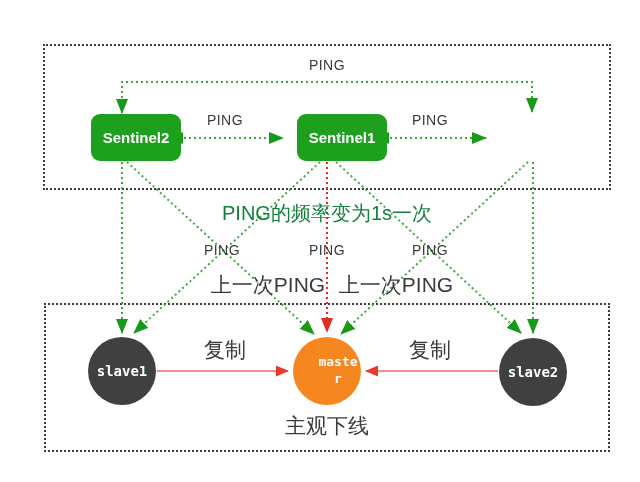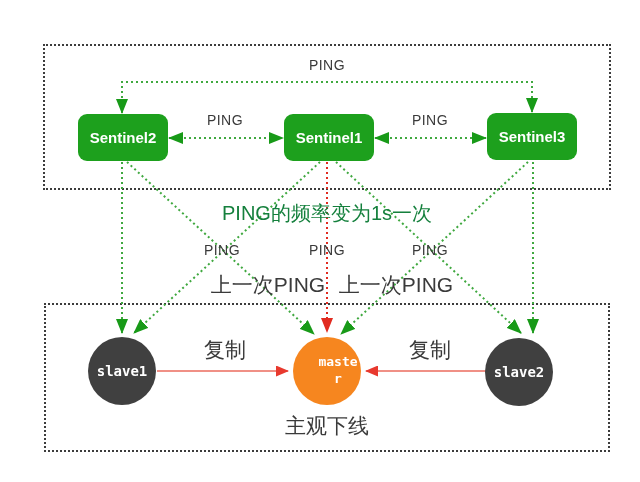--- a/index.html
+++ b/index.html
@@ -9,21 +9,21 @@
   }
   .canvas svg { position:absolute; left:0; top:0; }
   .dotrect {
     position:absolute; border:2px dotted #3c3c3c; box-sizing:border-box;
     background:transparent;
   }
   .sentinel {
     position:absolute; width:90px; height:47px; box-sizing:border-box;
     background:#1da01d; border-radius:9px; color:#ffffff;
     font-weight:bold; font-size:15px;
-    display:flex; align-items:center; justify-content:center;
+    display:flex; align-items:center; justify-content:center;margin-left:13px;
   }
   .node {
     position:absolute; width:68px; height:68px; border-radius:50%;
     color:#ffffff; font-family:"DejaVu Sans Mono", monospace;
     font-weight:bold; font-size:14px;
     display:flex; align-items:center; justify-content:center; text-align:center;
   }
   .slave  { background:#404040; }
   .master { background:#f6861f; font-size:13px;justify-content:flex-end; }
   .master .wrap { width:46px; word-break:break-all; line-height:1.3; }
@@ -66,27 +66,26 @@
       <path d="M533,162 L533,333" marker-end="url(#mg)"></path>
       <path d="M528,162 L341,334" marker-end="url(#mg)"></path>
     </g>
     <path d="M327,162 L327,332" stroke="#e12b20" stroke-width="2" stroke-dasharray="2 3" fill="none" marker-end="url(#mr)"></path>
     <path d="M157,371 L288,371" stroke="#f09086" stroke-width="2" fill="none" marker-end="url(#mrb)"></path>
     <path d="M498,371 L366,371" stroke="#f09086" stroke-width="2" fill="none" marker-end="url(#mrb)"></path>
   </svg>
 
   <div class="sentinel" style="left:78px; top:114px;">Sentinel2</div>
   <div class="sentinel" style="left:284px; top:114px;">Sentinel1</div>
-  <div class="sentinel" style="left:487px; top:113px;">Sentinel3</div>
 
   <div class="node slave" style="left:88px; top:337px;">slave1</div>
   <div class="node master" style="left:293px; top:337px;">
     <span class="wrap">master</span>
   </div>
-  <div class="node slave" style="left:485px; top:338px;">slave2</div>
+  <div class="node slave" style="left:499px; top:338px;">slave2</div>
 
   <div class="lbl ping" style="left:327px; top:65px;">PING</div>
   <div class="lbl ping" style="left:225px; top:120px;">PING</div>
   <div class="lbl ping" style="left:430px; top:120px;">PING</div>
 
   <div class="lbl freq" style="left:327px; top:213px;">PING的频率变为1s一次</div>
 
   <div class="lbl ping" style="left:222px; top:250px;">PING</div>
   <div class="lbl ping" style="left:327px; top:250px;">PING</div>
   <div class="lbl ping" style="left:430px; top:250px;">PING</div>

